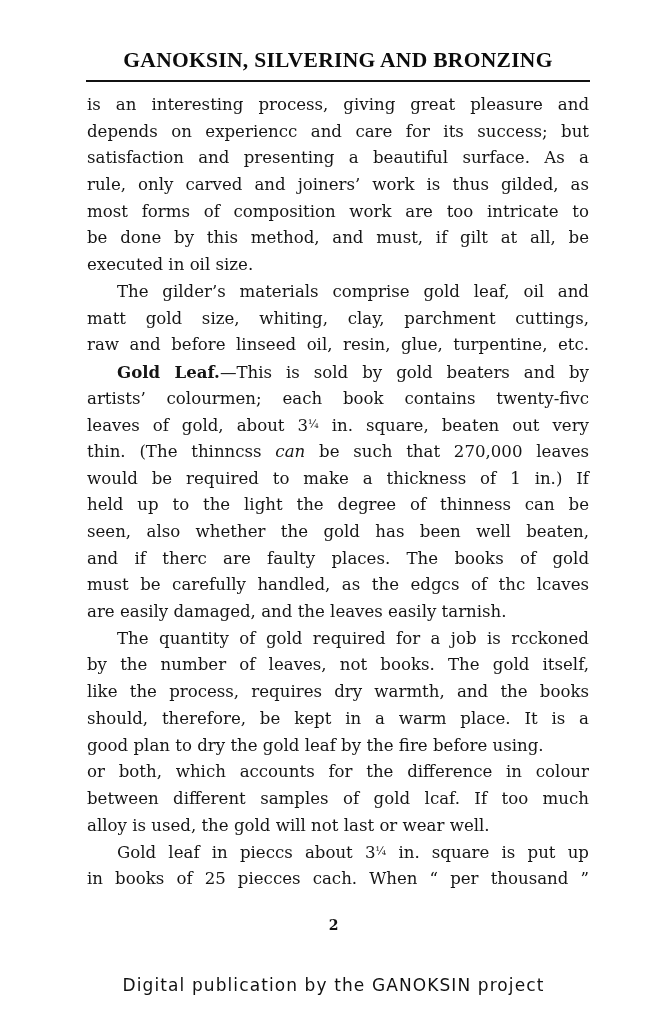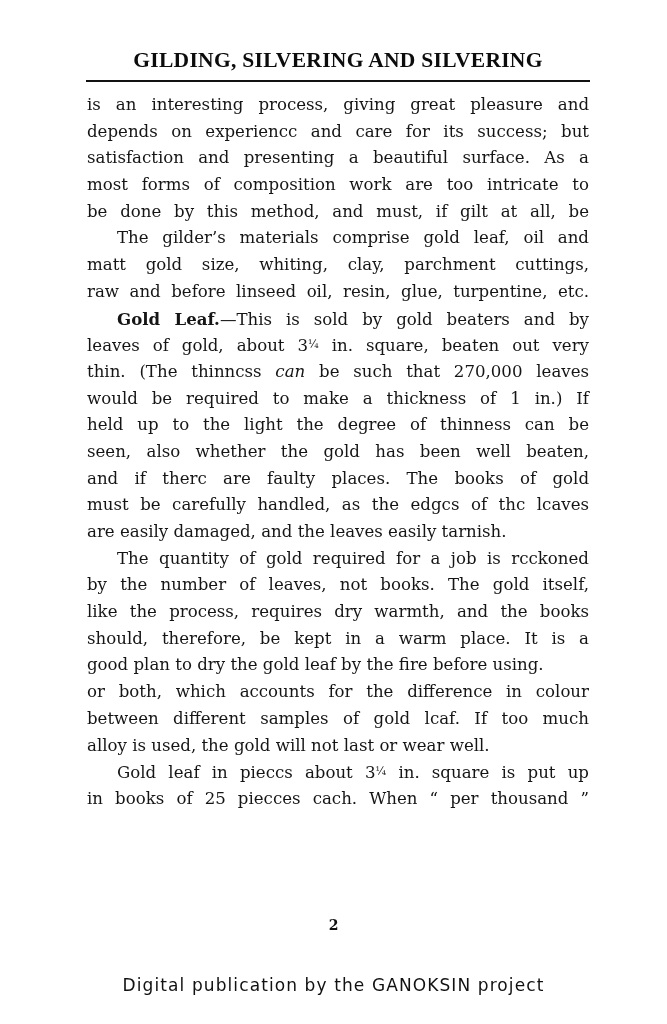--- a/index.html
+++ b/index.html
@@ -44,35 +44,38 @@
   .footer {
     position: absolute; left: 0; width: 667px; top: 975px;
     text-align: center;
     font-family: "DejaVu Sans", sans-serif;
     font-size: 17px; letter-spacing: 1.1px; color: #111;
   }
 </style>
 </head>
 <body>
 
-<div class="running-head">GILDING, SILVERING AND SILVERING</div>
+<div class="running-head">GANOKSIN, SILVERING AND BRONZING</div>
 <div class="head-rule"></div>
 
 <div class="body-text">
   <span class="line">is an interesting process, giving great pleasure and</span>
   <span class="line">depends on experiencc and care for its success; but</span>
   <span class="line">satisfaction and presenting a beautiful surface.  As a</span>
+  <span class="line">rule, only carved and joiners’ work is thus gilded, as</span>
   <span class="line">most forms of composition work are too intricate to</span>
   <span class="line">be done by this method, and must, if gilt at all, be</span>
+  <span class="line last">executed in oil size.</span>
 
   <span class="line indent">The gilder’s materials comprise gold leaf, oil and</span>
   <span class="line">matt gold size, whiting, clay, parchment cuttings,</span>
   <span class="line">raw and before linseed oil, resin, glue, turpentine, etc.</span>
 
   <span class="line indent"><span class="run-in">Gold Leaf.</span><span>—This is sold by gold beaters and by</span></span>
+  <span class="line">artists’ colourmen; each book contains twenty-fivc</span>
   <span class="line"><span>leaves of gold, about 3</span><span class="frac">¼</span><span> in. square, beaten out very</span></span>
   <span class="line"><span>thin.  (The thinncss </span><span class="em">can</span><span> be such that 270,000 leaves</span></span>
   <span class="line">would be required to make a thickness of 1 in.)  If</span>
   <span class="line">held up to the light the degree of thinness can be</span>
   <span class="line">seen, also whether the gold has been well beaten,</span>
   <span class="line">and if therc are faulty places.   The books of gold</span>
   <span class="line">must be carefully handled, as the edgcs of thc lcaves</span>
   <span class="line last">are easily damaged, and the leaves easily tarnish.</span>
 
   <span class="line indent">The quantity of gold required for a job is rcckoned</span>

